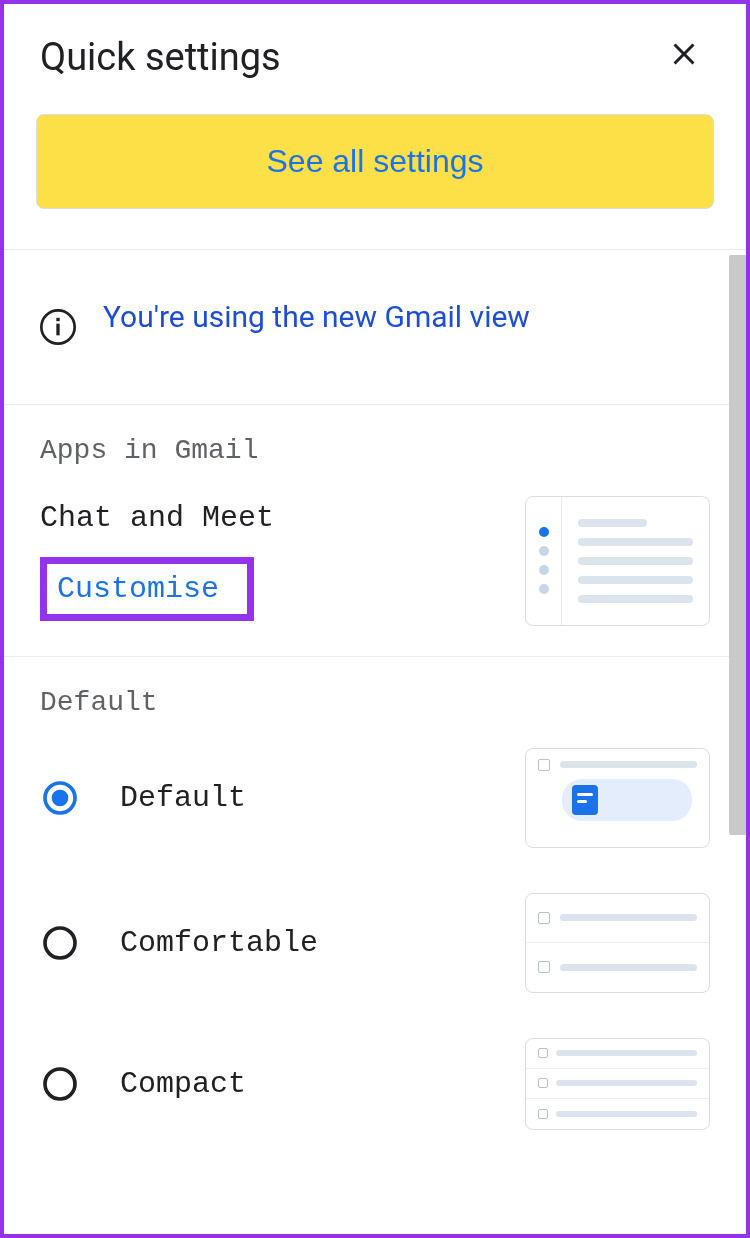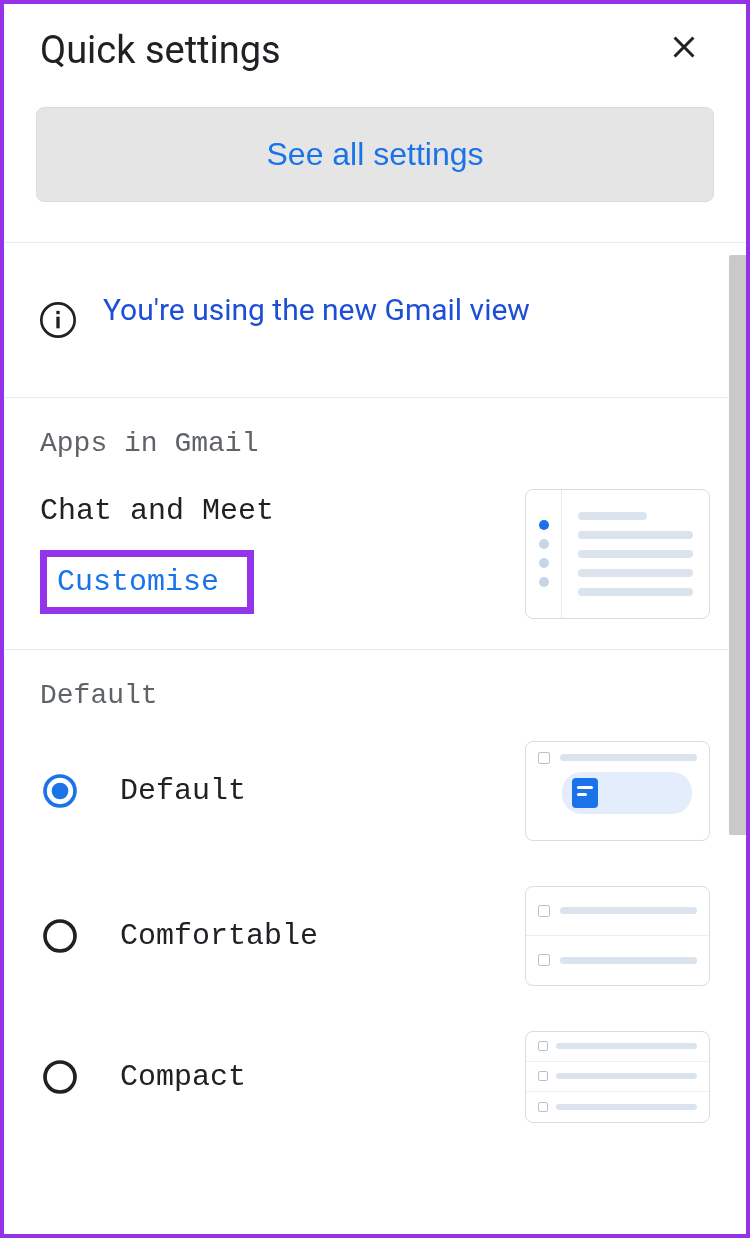--- a/index.html
+++ b/index.html
@@ -33,42 +33,42 @@
     top: 255px;
     width: 18px;
     height: 580px;
     background: #c9c9c9;
     border-radius: 2px;
   }
   .header {
     display: flex;
     align-items: center;
     justify-content: space-between;
-    padding: 28px 40px 10px 40px;
+    padding: 35px 40px 10px 40px;
   }
   .header-title {
     font-size: 38px;
     font-weight: 400;
     color: #202124;
   }
   .close-btn {
     font-size: 40px;
     color: #202124;
     cursor: pointer;
     line-height: 1;
     padding: 0 8px 0 0;
   }
   .see-all-wrap {
     padding: 25px 36px 40px 36px;
   }
   .see-all-btn {
     width: 100%;
     border: 1px solid #dadce0;
     border-radius: 8px;
-    background: #e5e5e5;
+    background: #fde047;
     color: #1a73e8;
     font-size: 32px;
     font-weight: 500;
     padding: 28px 0;
     cursor: pointer;
     text-align: center;
   }
   .divider {
     height: 1px;
     background: #e8eaed;

